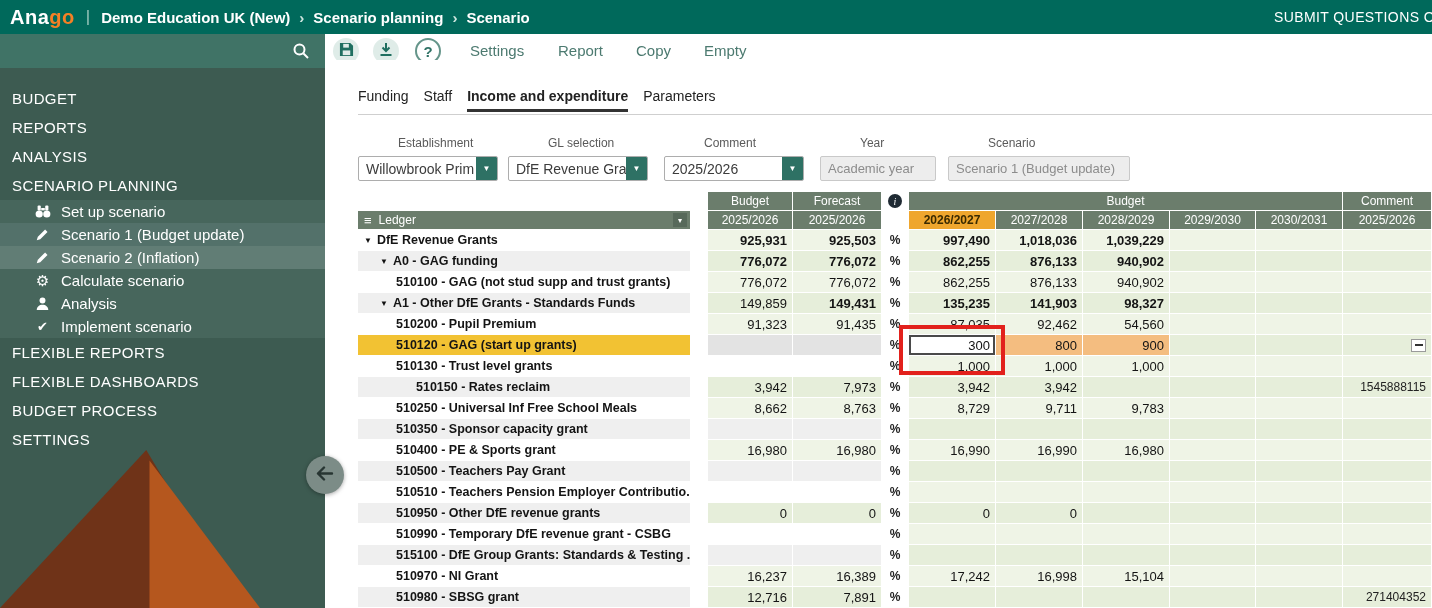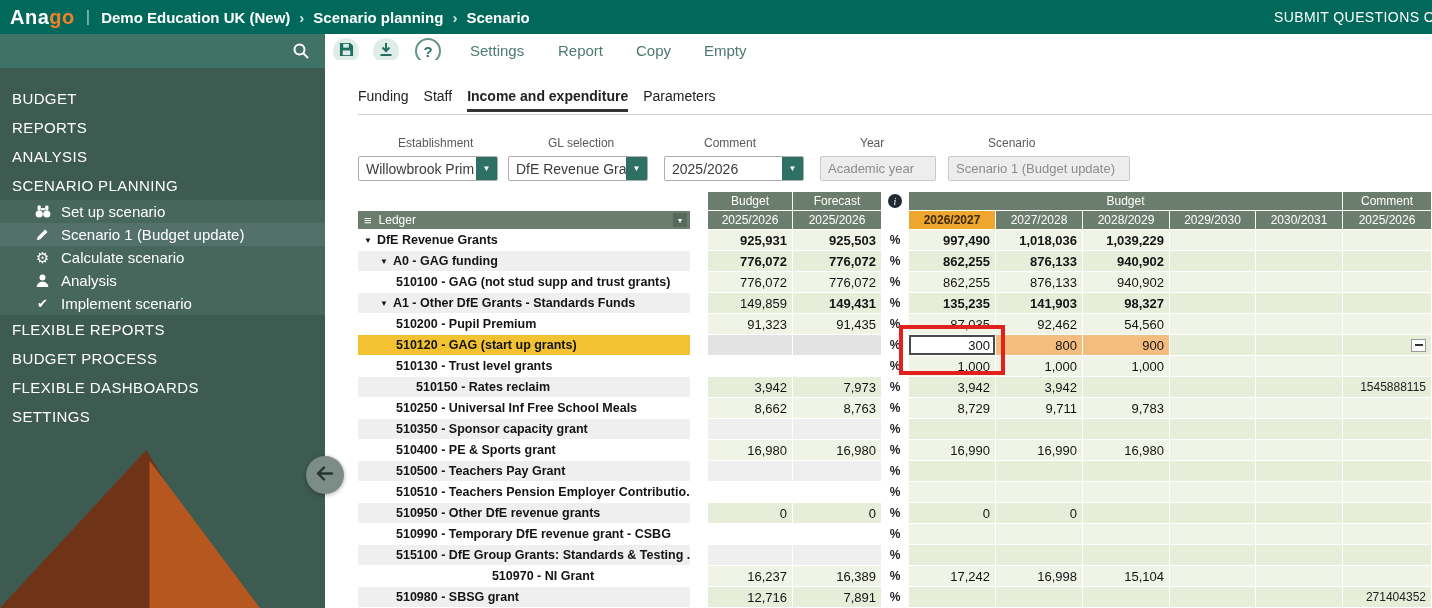--- a/index.html
+++ b/index.html
@@ -173,20 +173,28 @@
           <span>Set up scenario</span>
         </div>
         <div class="child highlight">
           <span class="ic">
             <svg width="13" height="13" viewBox="0 0 14 14">
               <path d="M0.8 13.2l1.2-3.8L9.8 1.6l2.6 2.6-7.8 7.8z" fill="#fff"></path>
             </svg>
           </span>
           <span>Scenario 1 (Budget update)</span>
         </div>
+        <div class="child selected">
+          <span class="ic">
+            <svg width="13" height="13" viewBox="0 0 14 14">
+              <path d="M0.8 13.2l1.2-3.8L9.8 1.6l2.6 2.6-7.8 7.8z" fill="#fff"></path>
+            </svg>
+          </span>
+          <span>Scenario 2 (Inflation)</span>
+        </div>
         <div class="child ">
           <span class="ic">
             <span style="font-size:15px;line-height:1">⚙</span>
           </span>
           <span>Calculate scenario</span>
         </div>
         <div class="child ">
           <span class="ic">
             <svg width="13" height="13" viewBox="0 0 14 14" fill="#fff">
               <circle cx="7" cy="3.8" r="3.2"></circle>
@@ -195,22 +203,22 @@
           </span>
           <span>Analysis</span>
         </div>
         <div class="child ">
           <span class="ic">
             <span style="font-size:13px;line-height:1">✔</span>
           </span>
           <span>Implement scenario</span>
         </div>
         <div class="side-item">FLEXIBLE REPORTS</div>
+        <div class="side-item">FLEXIBLE DASHBOARDS</div>
         <div class="side-item">BUDGET PROCESS</div>
-        <div class="side-item">FLEXIBLE DASHBOARDS</div>
         <div class="side-item">SETTINGS</div>
       </nav>
     <div class="tri tri-dark"></div>
     <div class="tri tri-orange"></div>
   </aside>
 
   <button class="collapse-btn">
     <span><svg width="18" height="15" viewBox="0 0 18 15">
           <path d="M8 1.5L2 7.5l6 6M2 7.5h14" stroke="#273532" stroke-width="2.4" fill="none" stroke-linecap="round" stroke-linejoin="round"></path>
         </svg></span>
@@ -489,21 +497,21 @@
         <div class="ghost"></div>
         <div class="c stripe odd"></div>
         <div class="c stripe odd"></div>
         <div class="c pct">%</div>
         <div class="c num ygreen odd"></div>
         <div class="c num ygreen odd"></div>
         <div class="c num ygreen odd"></div>
         <div class="c num ygreen odd"></div>
         <div class="c num ygreen odd"></div>
         <div class="c num comgreen odd"></div>
-        <div class="c lc even" style="padding-left: 38px; justify-content: center;">
+        <div class="c lc even" style="padding-left: 38px;">
           <span class="lbl">510970 - NI Grant</span>
         </div>
         <div class="ghost"></div>
         <div class="c num ygreen even">16,237</div>
         <div class="c num ygreen even">16,389</div>
         <div class="c pct">%</div>
         <div class="c num ygreen even">17,242</div>
         <div class="c num ygreen even">16,998</div>
         <div class="c num ygreen even">15,104</div>
         <div class="c num ygreen even"></div>

